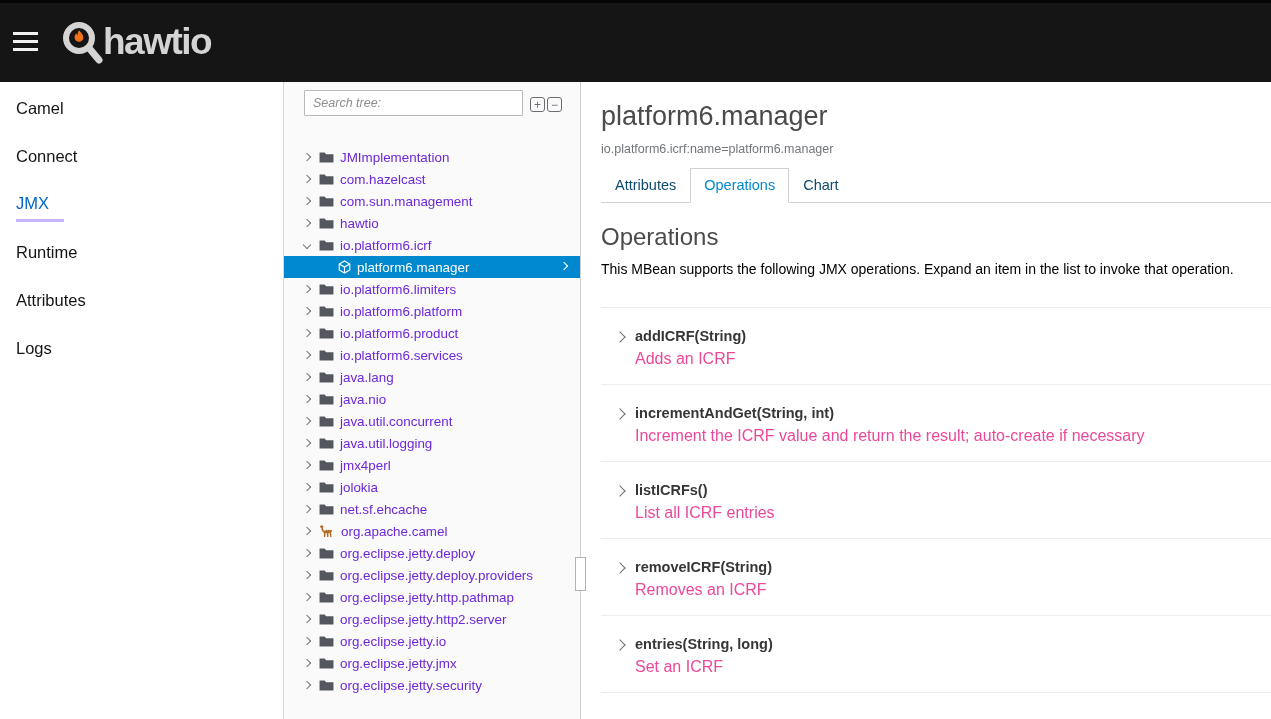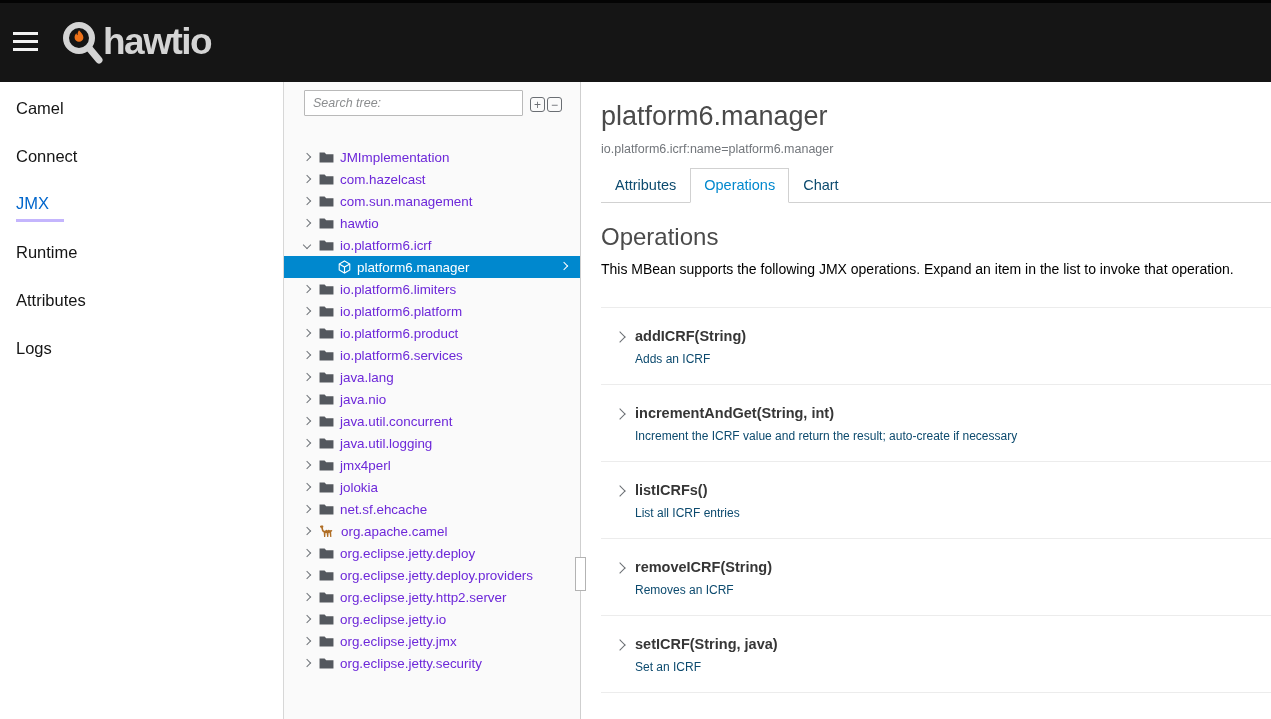--- a/index.html
+++ b/index.html
@@ -61,21 +61,21 @@
   .tabs { display:flex; list-style:none; margin-top:10px; border-bottom:1px solid #d1d1d1; }
   .tabs li { padding:8px 13px; font-size:14.5px; color:#0c4a6e; cursor:pointer;
     border:1px solid transparent; margin-bottom:-1px; line-height:17px; }
   .tabs li.active { background:#fff; border-color:#d1d1d1 #d1d1d1 #fff #d1d1d1; color:#0088ce; }
   .section-title { margin-top:19px; font-size:24px; font-weight:300; color:#4a4a4a; line-height:30px; }
   .section-desc { margin-top:9px; font-size:14px; color:#000000; line-height:17px; }
   .ops-list { list-style:none; margin-top:29px; border-bottom:1px solid #ececec; }
   .ops-list li { border-top:1px solid #ececec; padding:19px 0 17px 34px; position:relative; cursor:pointer; }
   .ops-list li .chev { position:absolute; left:15px; top:25px; }
   .op-name { font-size:14.5px; font-weight:bold; color:#363636; line-height:18px; }
-  .op-desc { font-size:12px; color:#0c4a6e; margin-top:6px; line-height:16px; }
+  .op-desc { font-size:16px; color:#ec4899; margin-top:6px; line-height:16px; }
 </style>
 </head>
 <body>
 
 <header class="masthead">
   <div class="top-strip"></div>
   <button class="hamburger" aria-label="Toggle navigation">
     <span></span>
       <span></span>
       <span></span>
@@ -341,20 +341,31 @@
       </li>
       <li>
         <span class="chevbox">
           <span class="chev"></span>
         </span>
         <span class="t-icon">
           <svg width="15" height="13" viewBox="0 0 16 14">
             <path fill="#54585e" d="M0.5 1.5 h5.4 l1.8 2 h7.8 v9 H0.5 z"></path>
           </svg>
         </span>
+        <span>org.eclipse.jetty.http.pathmap</span>
+      </li>
+      <li>
+        <span class="chevbox">
+          <span class="chev"></span>
+        </span>
+        <span class="t-icon">
+          <svg width="15" height="13" viewBox="0 0 16 14">
+            <path fill="#54585e" d="M0.5 1.5 h5.4 l1.8 2 h7.8 v9 H0.5 z"></path>
+          </svg>
+        </span>
         <span>org.eclipse.jetty.http2.server</span>
       </li>
       <li>
         <span class="chevbox">
           <span class="chev"></span>
         </span>
         <span class="t-icon">
           <svg width="15" height="13" viewBox="0 0 16 14">
             <path fill="#54585e" d="M0.5 1.5 h5.4 l1.8 2 h7.8 v9 H0.5 z"></path>
           </svg>
@@ -413,17 +424,17 @@
         <div class="op-name">listICRFs()</div>
         <div class="op-desc">List all ICRF entries</div>
       </li>
       <li>
         <span class="chev big"></span>
         <div class="op-name">removeICRF(String)</div>
         <div class="op-desc">Removes an ICRF</div>
       </li>
       <li>
         <span class="chev big"></span>
-        <div class="op-name">setICRF(String, java)</div>
+        <div class="op-name">entries(String, long)</div>
         <div class="op-desc">Set an ICRF</div>
       </li>
     </ul>
 </main>
 
 </body></html>

